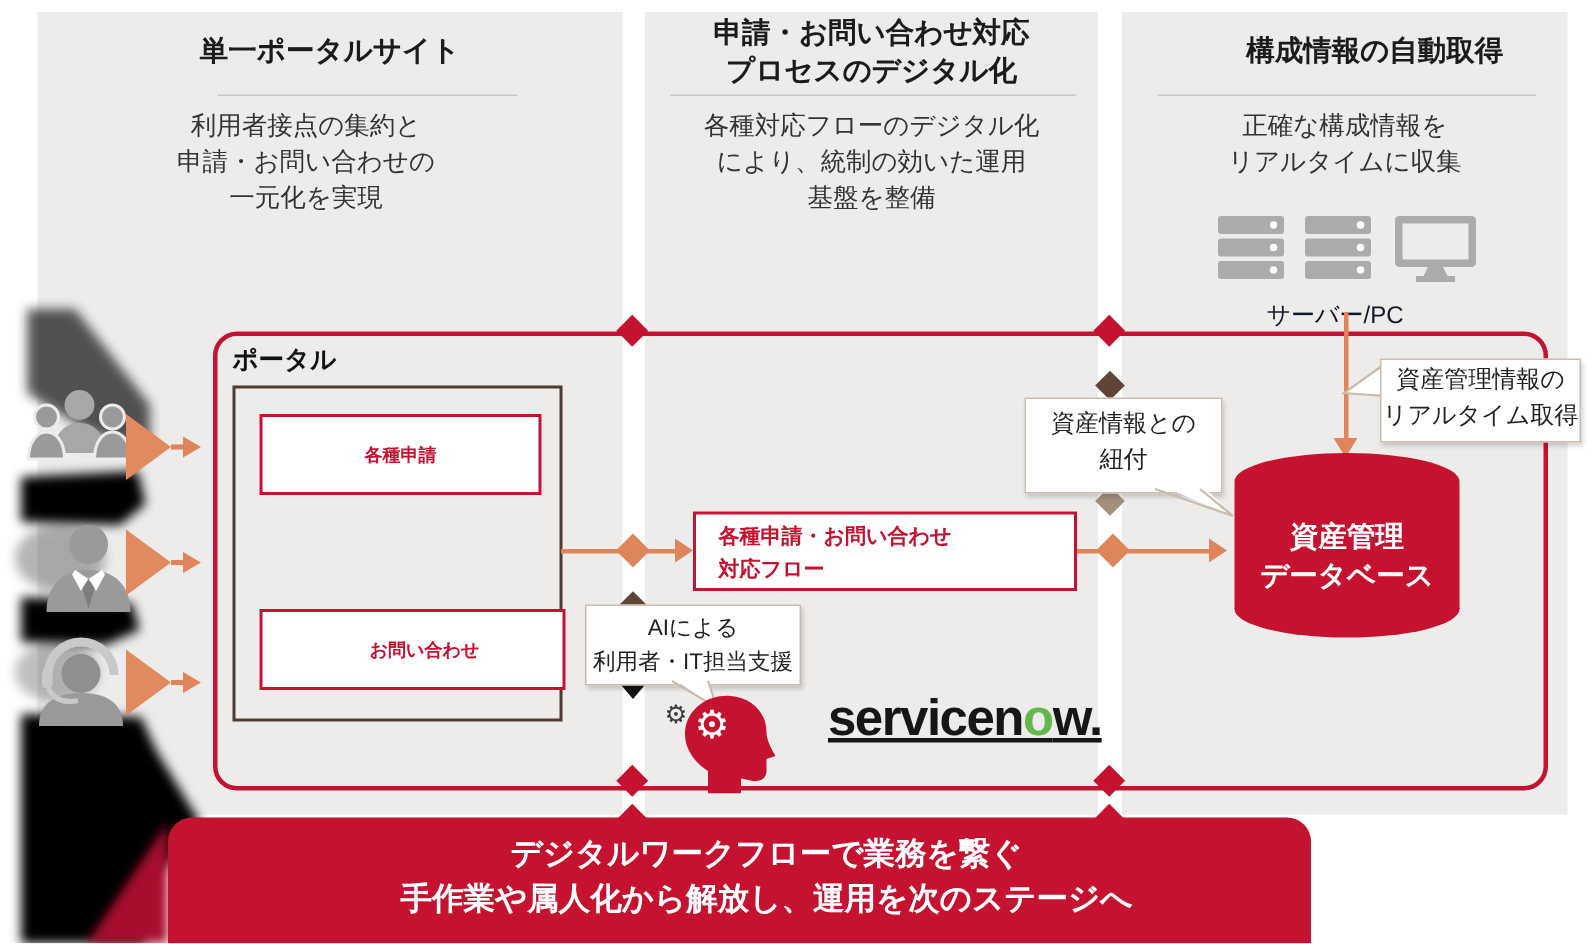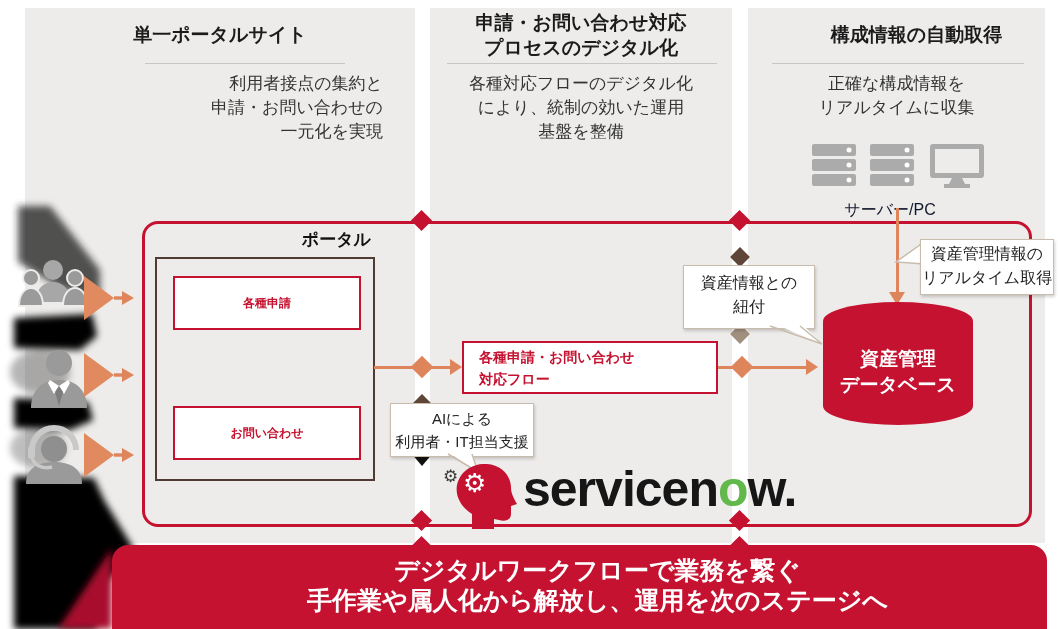--- a/index.html
+++ b/index.html
@@ -26,26 +26,26 @@
   .dia.orange{width:16px;height:16px;background:#DF855C;}
   .tri-down{position:absolute;width:0;height:0;border-left:11px solid transparent;
             border-right:11px solid transparent;border-top:13px solid #111;}
   .hline{position:absolute;height:3px;background:#DF855C;}
   .vline{position:absolute;width:3px;background:#DF855C;}
   .head-right{position:absolute;width:0;height:0;border-top:8px solid transparent;
               border-bottom:8px solid transparent;border-left:12px solid #DF855C;}
   .head-down{position:absolute;width:0;height:0;border-left:8px solid transparent;
              border-right:8px solid transparent;border-top:13px solid #DF855C;}
   .cyl{background:#C51230;}
-  .banner{position:absolute;left:112px;top:545px;width:935px;height:84px;background:#C51230;
-          border-radius:16px 16px 0 0;color:#fff;text-align:center;font-weight:bold;font-size:25px;
+  .banner{position:absolute;left:112px;top:545px;width:762px;height:84px;background:#C51230;
+          border-radius:16px 16px 0 0;color:#fff;text-align:center;font-weight:bold;font-size:21px;
           line-height:30px;padding-top:10px;box-sizing:border-box;padding-left:36px;}
   .dbtext{position:absolute;left:823px;top:346px;width:150px;color:#fff;font-weight:bold;font-size:19px;
           line-height:26px;text-align:center;white-space:pre-line;}
-  .logo{position:absolute;left:523px;top:460px;font-size:50px;font-weight:bold;letter-spacing:-1px;color:#161616;}
+  .logo{position:absolute;left:552px;top:460px;font-size:34px;font-weight:bold;letter-spacing:-1px;color:#161616;text-decoration:underline;}
   .logo .green{color:#63B84B;}
   .gear{position:absolute;line-height:1;}
   .srvlabel{position:absolute;left:800px;top:200px;width:180px;text-align:center;font-size:16px;color:#0f172a;}
 </style>
 </head>
 <body>
 
 <div id="stage">
 
   <div class="panel" style="left:25px;width:390px;"></div>
@@ -103,21 +103,21 @@
     <polygon points="38,21 50,28 38,35" fill="#DF855C"></polygon>
   </svg>
   <svg class="abs" style="left:84px;top:427px;" width="52" height="56" viewBox="0 0 52 56">
     <polygon points="0,6 0,50 30,28" fill="#E18A5F"></polygon>
       <rect x="30" y="26.3" width="8" height="3.4" fill="#DF855C"></rect>
     <polygon points="38,21 50,28 38,35" fill="#DF855C"></polygon>
   </svg>
 
   <div class="coltitle" style="left:25px;width:390px;top:22px;">単一ポータルサイト</div>
   <div class="divider" style="left:145px;top:63px;width:200px;"></div>
-  <div class="colbody" style="left:25px;width:358px;top:72px;text-align:right;">利用者接点の集約と
+  <div class="colbody" style="left:25px;width:358px;top:72px;">利用者接点の集約と
 申請・お問い合わせの
 一元化を実現</div>
 
   <div class="coltitle" style="left:430px;width:302px;top:10px;">申請・お問い合わせ対応
 プロセスのデジタル化</div>
   <div class="divider" style="left:447px;top:63px;width:270px;"></div>
   <div class="colbody" style="left:430px;width:302px;top:72px;">各種対応フローのデジタル化
 により、統制の効いた運用
 基盤を整備</div>
 
@@ -145,24 +145,24 @@
   <svg class="abs" style="left:930px;top:144px;" width="54" height="44" viewBox="0 0 54 44">
     <rect x="0" y="0" width="54" height="34" rx="3" fill="#ABABAB"></rect>
     <rect x="5" y="5" width="44" height="24" fill="#EDECEA"></rect>
     <polygon points="22,34 32,34 35,40 19,40" fill="#ABABAB"></polygon>
     <rect x="14" y="40" width="26" height="4" fill="#ABABAB"></rect>
   </svg>
   <div class="srvlabel">サーバー/PC</div>
 
   <div class="redbox"></div>
 
-  <div class="abs" style="left:155px;top:228px;width:216px;text-align:right;font-weight:bold;font-size:17px;color:#111;">ポータル</div>
+  <div class="abs" style="left:155px;top:228px;width:216px;text-align:left;font-weight:bold;font-size:17px;color:#111;">ポータル</div>
   <div class="brownbox"></div>
   <div class="portal-item" style="top:276px;">各種申請</div>
-  <div class="portal-item" style="top:406px;">お問い合わせ</div>
+  <div class="portal-item" style="top:406px;padding-left:16px;">お問い合わせ</div>
 
   <div class="hline" style="left:374px;top:366px;width:78px;"></div>
   <div class="head-right" style="left:450px;top:359px;"></div>
 
   <div class="hline" style="left:716px;top:366px;width:92px;"></div>
   <div class="head-right" style="left:806px;top:359px;"></div>
 
   <div class="vline" style="left:896px;top:208px;height:86px;"></div>
   <div class="head-down" style="left:889px;top:292px;"></div>
 

